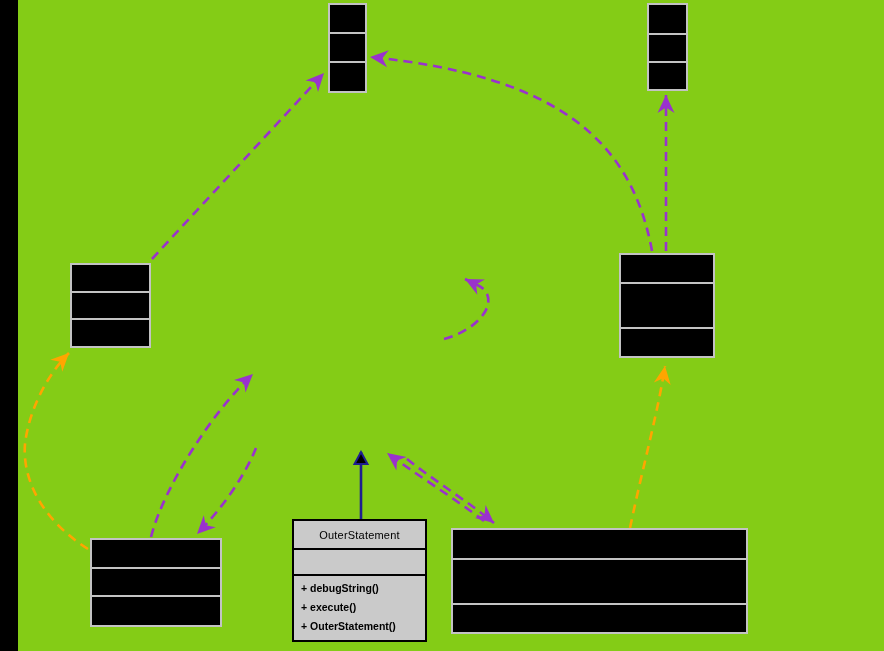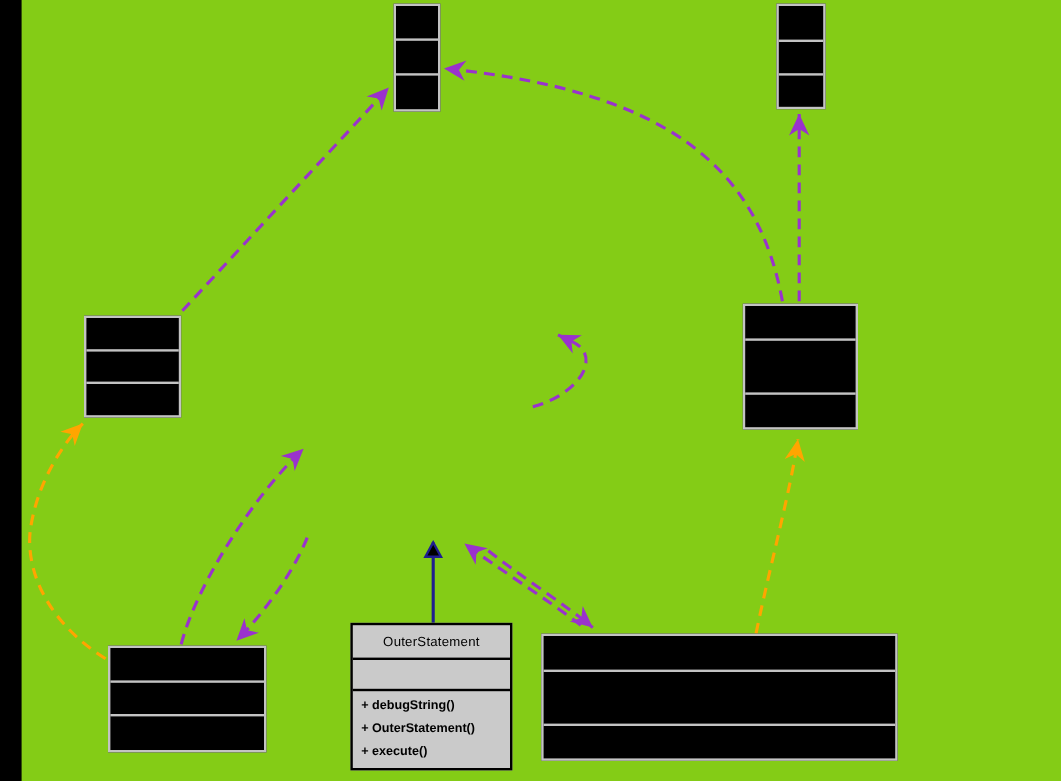--- a/index.html
+++ b/index.html
@@ -105,18 +105,18 @@
     <div class="row" style="height:28px"></div>
     <div class="row" style="height:45px"></div>
     <div class="row grow"></div>
   </div>
 
   <div class="node focus" style="left:274px;top:519px;width:135px;height:123px">
     <div class="row title" style="height:27px">OuterStatement</div>
     <div class="row" style="height:26px"></div>
     <div class="row grow methods">
       <div>+ debugString()</div>
+      <div>+ execute()</div>
       <div>+ OuterStatement()</div>
-      <div>+ execute()</div>
     </div>
   </div>
 
 </div>
 
 </body></html>

